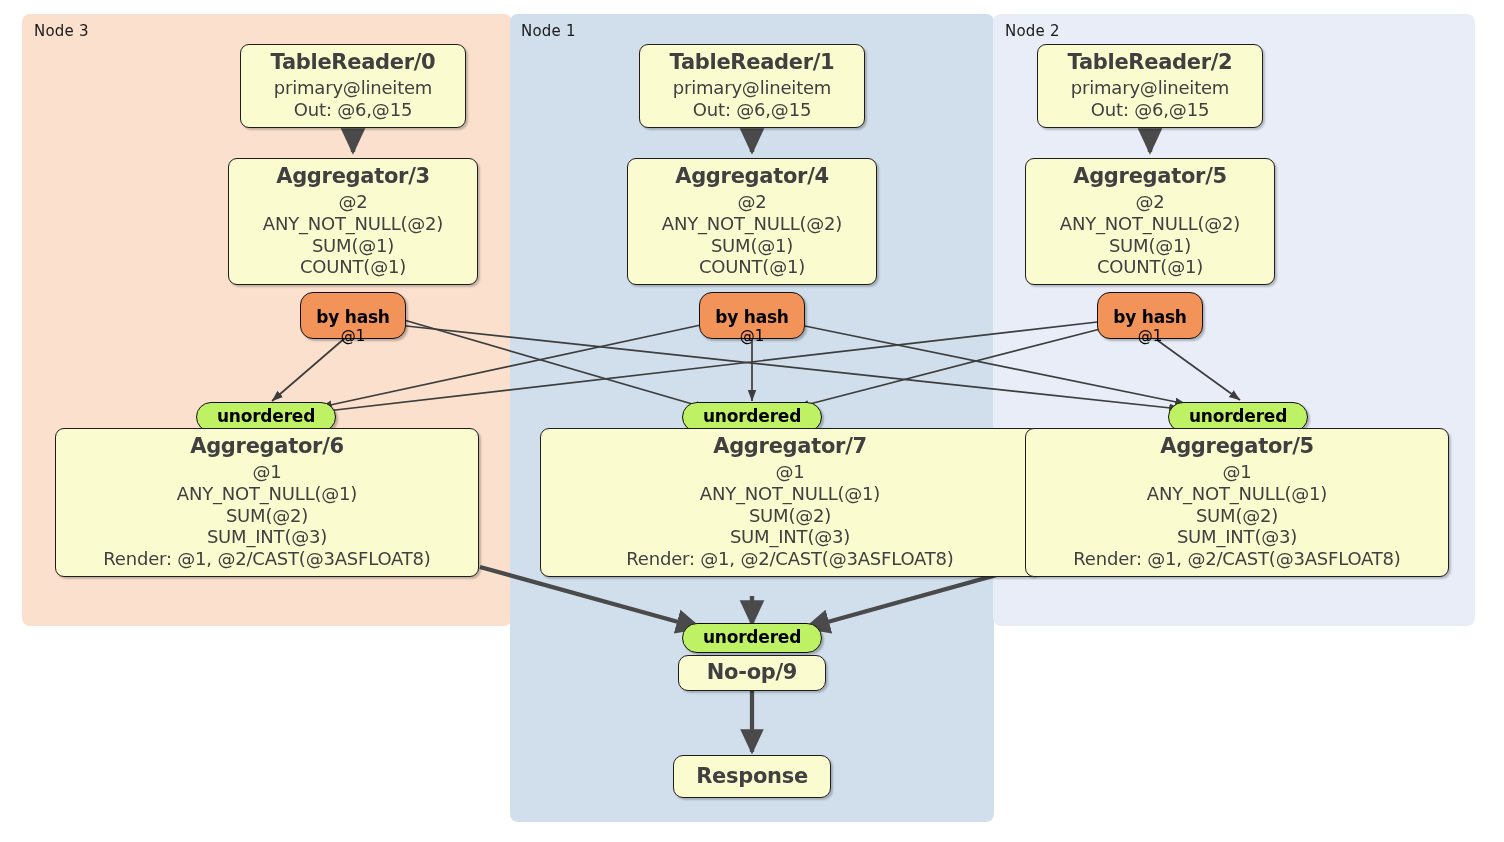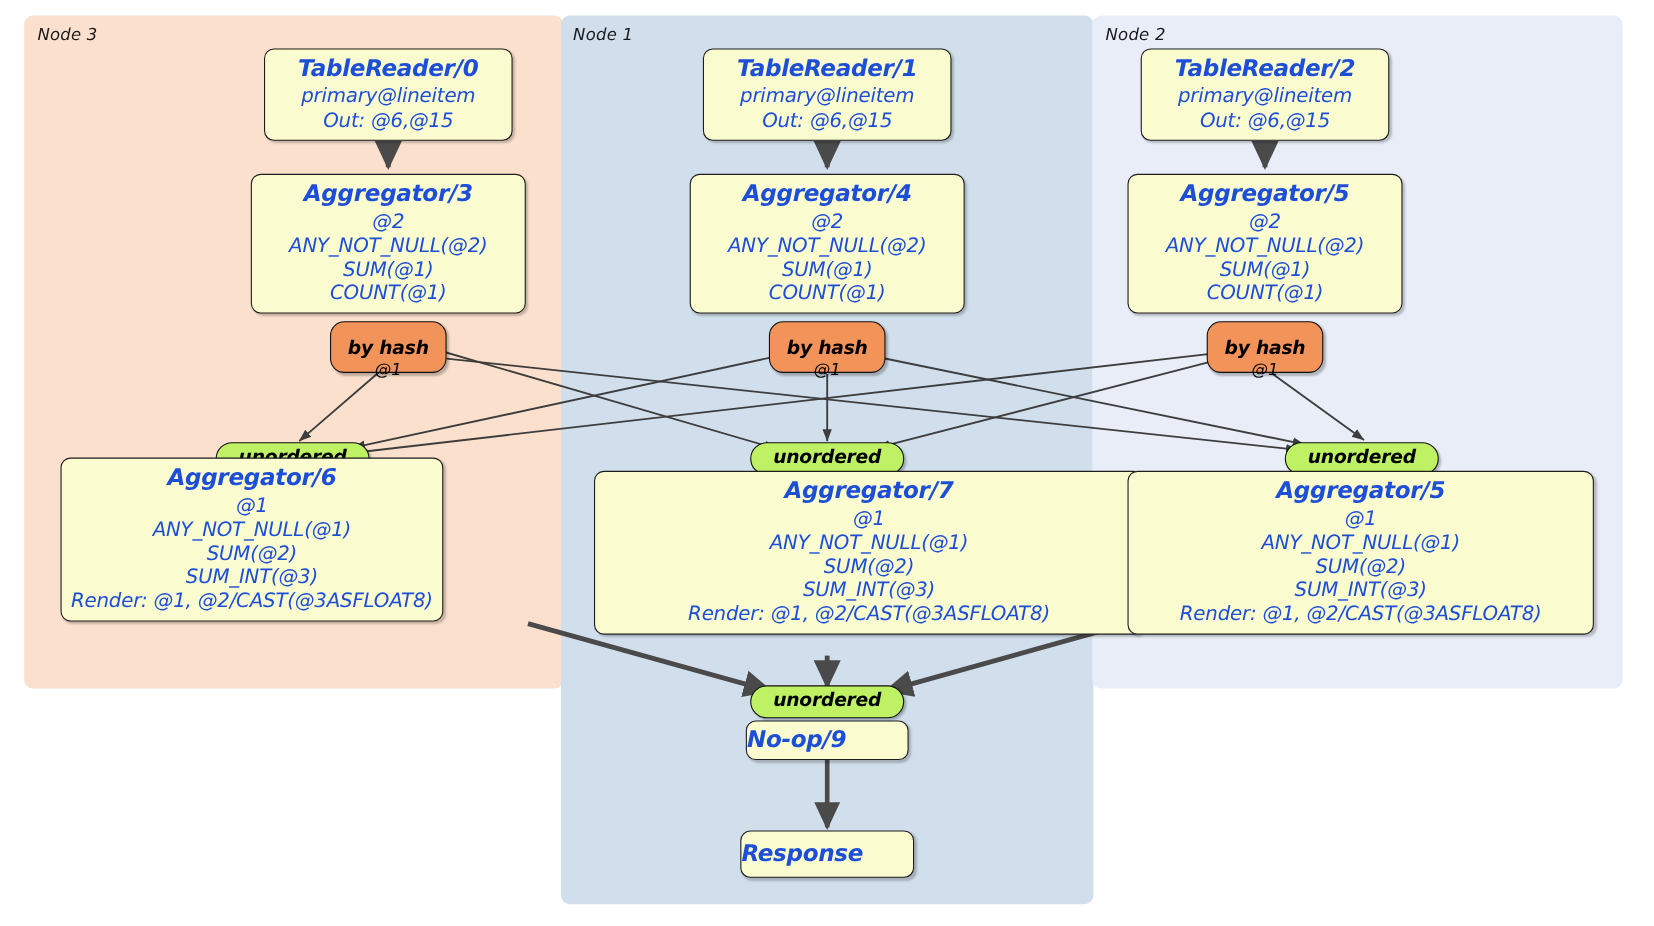--- a/index.html
+++ b/index.html
@@ -9,21 +9,20 @@
   }
   body {
     font-family: "DejaVu Sans", "Liberation Sans", sans-serif;
   }
   #canvas {
     position: relative;
     width: 1504px;
     height: 842px;
     background: #ffffff;
     overflow: hidden;
-    font-style: italic;
   }
 
   
   .region {
     position: absolute;
     border-radius: 8px;
     box-sizing: border-box;
   }
   .region-label {
     position: absolute;
@@ -44,21 +43,21 @@
   }
 
   
   .gbox {
     position: absolute;
     box-sizing: border-box;
     background: #fbfbd0;
     border: 1.6px solid #1d1d1d;
     border-radius: 9px;
     text-align: center;
-    color: #1d4ed8;
+    color: #404040;
     box-shadow: 2px 2px 2px rgba(0,0,0,0.22);
     padding: 5px 8px 6px 8px;
     line-height: 1.22;
   }
   .gbox .title {
     font-weight: bold;
     font-size: 21px;
     letter-spacing: -0.3px;
     display: block;
     margin-bottom: 1px;
@@ -67,21 +66,23 @@
     display: block;
     font-size: 18px;
     letter-spacing: -0.2px;
     white-space: nowrap;
   }
 
   
   .gbox.single {
     display: flex;
     align-items: center;
+    justify-content: center;
     padding: 0;
+    border-radius: 10px;
   }
   .gbox.single .title {
     margin-bottom: 0;
     font-size: 21px;
   }
 
   
   .pill {
     position: absolute;
     box-sizing: border-box;
@@ -232,21 +233,21 @@
   </div>
 
   <div class="pill unord" style="left:682px; top:402px; width:140px; height:30px;">
     <span class="pt">unordered</span>
   </div>
 
   <div class="pill unord" style="left:1168px; top:402px; width:140px; height:30px;">
     <span class="pt">unordered</span>
   </div>
 
-  <div class="gbox" style="left:55px; top:416px; width:348px;">
+  <div class="gbox" style="left:55px; top:428px; width:424px;">
     <span class="title">Aggregator/6</span>
     <span class="line">@1</span>
     <span class="line">ANY_NOT_NULL(@1)</span>
     <span class="line">SUM(@2)</span>
     <span class="line">SUM_INT(@3)</span>
     <span class="line">Render: @1, @2/CAST(@3ASFLOAT8)</span>
   </div>
 
   <div class="gbox" style="left:540px; top:428px; width:500px;">
     <span class="title">Aggregator/7</span>

